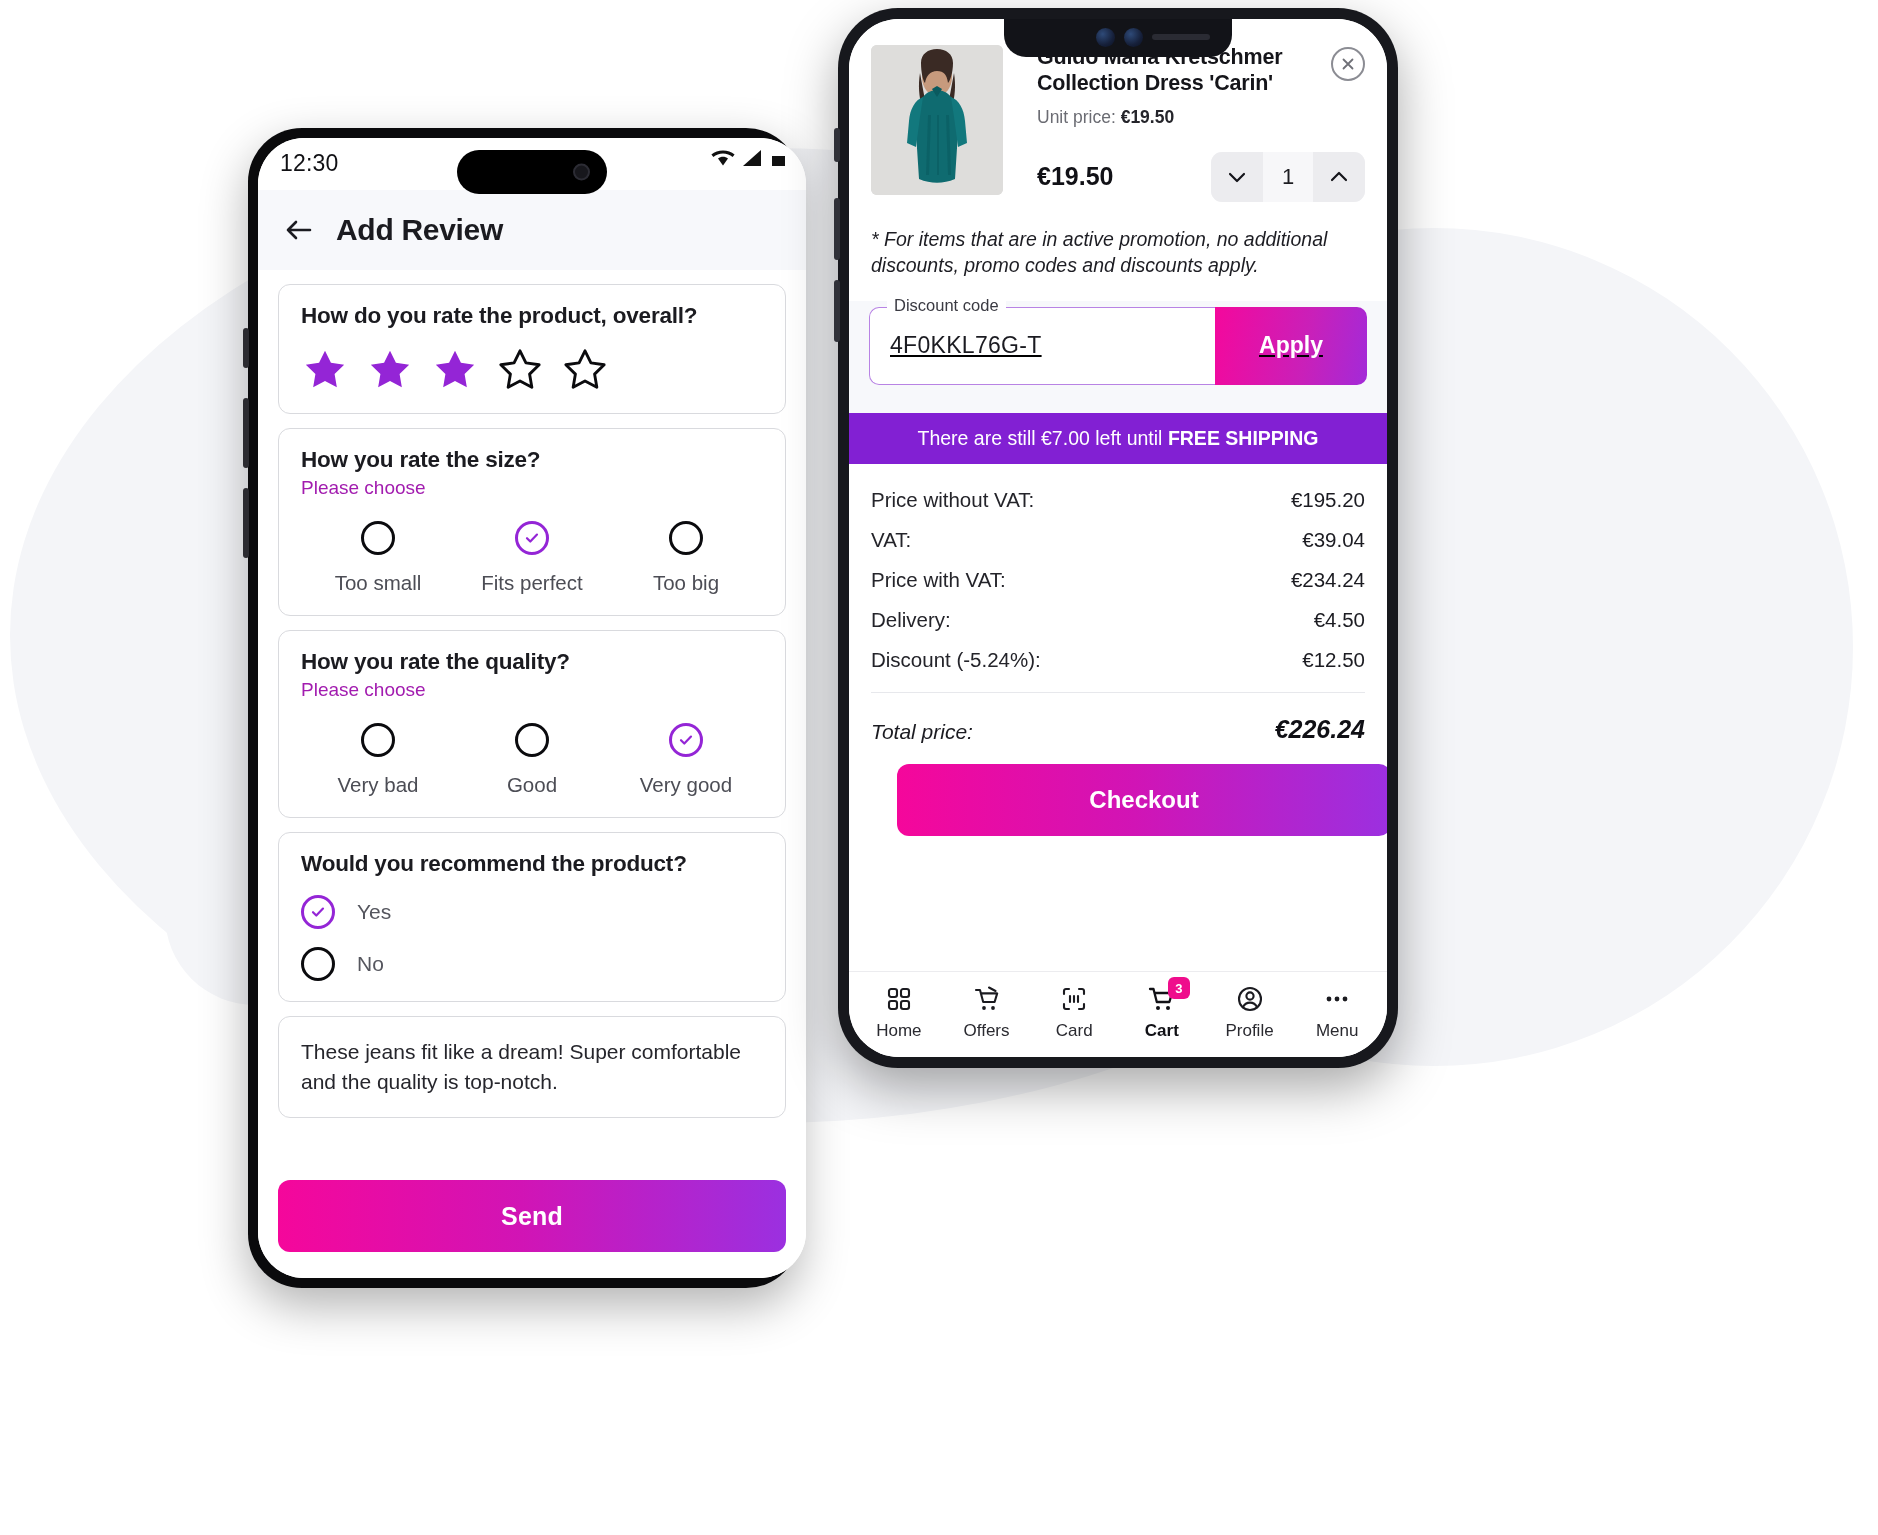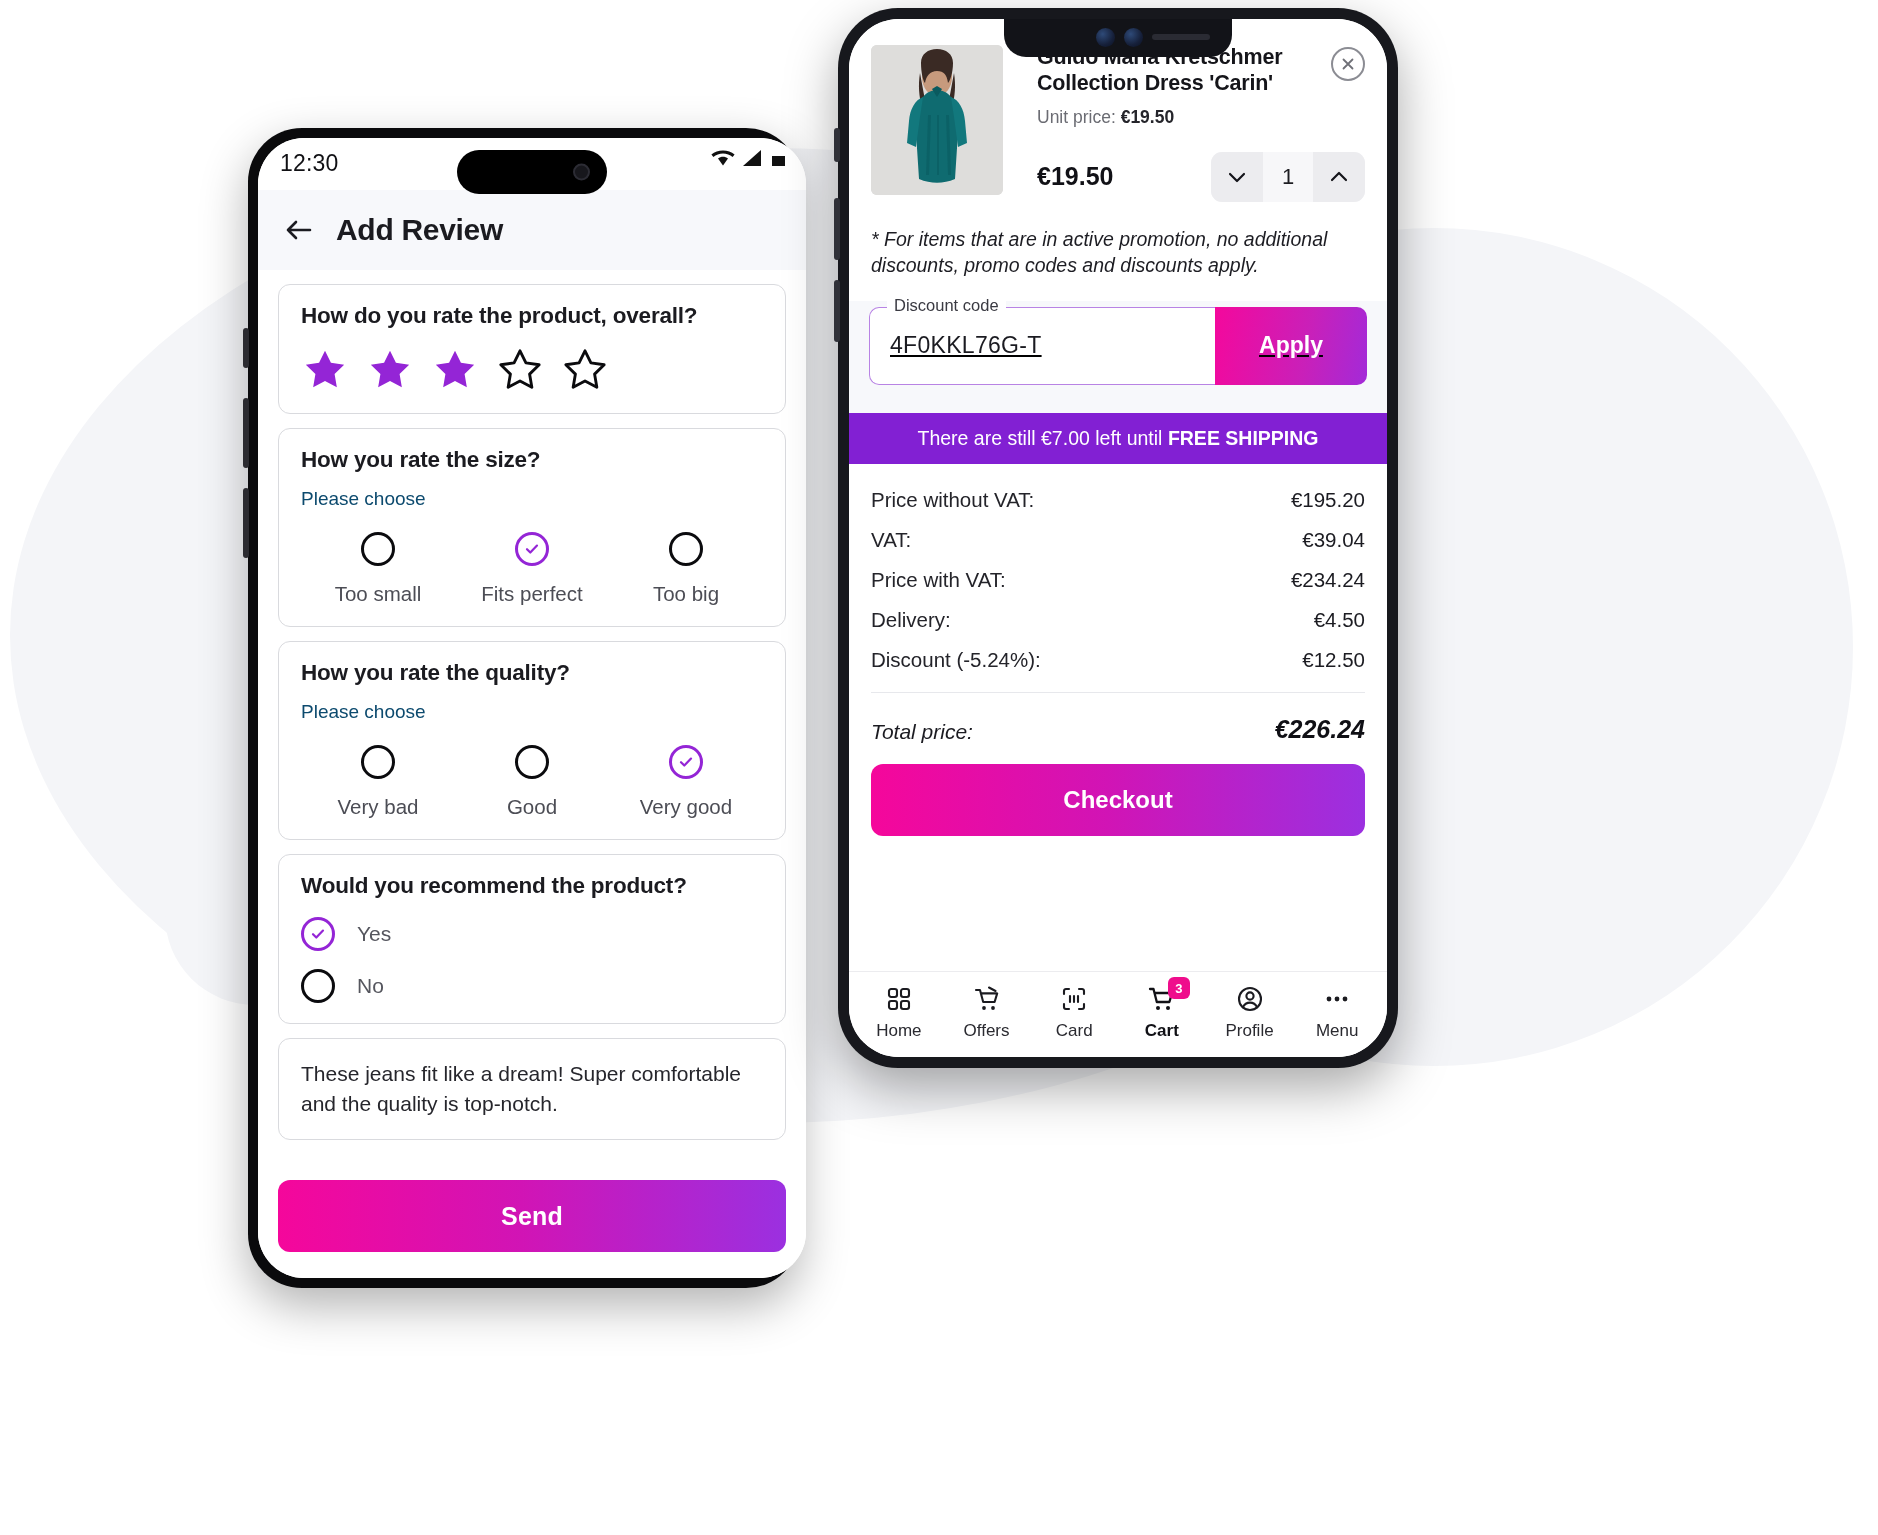--- a/index.html
+++ b/index.html
@@ -111,21 +111,21 @@
     border: 1px solid #d9dade;
     border-radius: 12px;
     background: #fff;
     padding: 18px 22px 20px 22px;
   }
   .card-q {
     font-size: 22.5px; font-weight: 700; color: #1b1b20;
     letter-spacing: -.2px;
   }
   .card-sub {
-    font-size: 19px; color: #0c4a6e; margin-top: 15px;
+    font-size: 19px; color: #a21caf; margin-top: 4px;
   }
   .stars { display: flex; gap: 17px; margin-top: 18px; }
   .star { width: 48px; height: 46px; display:block; }
 
   .opt-row {
     display: flex; margin-top: 22px;
   }
   .opt {
     flex: 1 1 0;
     display: flex; flex-direction: column; align-items: center; gap: 16px;
@@ -321,21 +321,21 @@
   .order-row .val { color: #1c1c22; }
   .order-sep { height: 1px; background: #e7e8ec; margin: 12px 0 4px 0; }
   .order-total {
     display: flex; justify-content: space-between; align-items: flex-end;
     padding: 12px 22px 10px 22px;
     font-size: 21px; color: #1b1b21; font-style: italic;
   }
   .order-total .tval { font-size: 25px; font-weight: 700; color: #101015; }
 
   .r-checkout-wrap { padding: 10px 22px 16px 22px; background:#fff; }
-  #checkout-button { height: 72px; font-size: 24px; }
+  #checkout-button { height: 72px; font-size: 24px; margin-left: 26px; }
 
   .tabbar {
     margin-top: auto;
     border-top: 1px solid #ececef;
     background: #fff;
     display: flex; padding: 12px 6px 16px 6px;
   }
   .tab {
     flex: 1 1 0;
     display: flex; flex-direction: column; align-items: center; gap: 7px;

